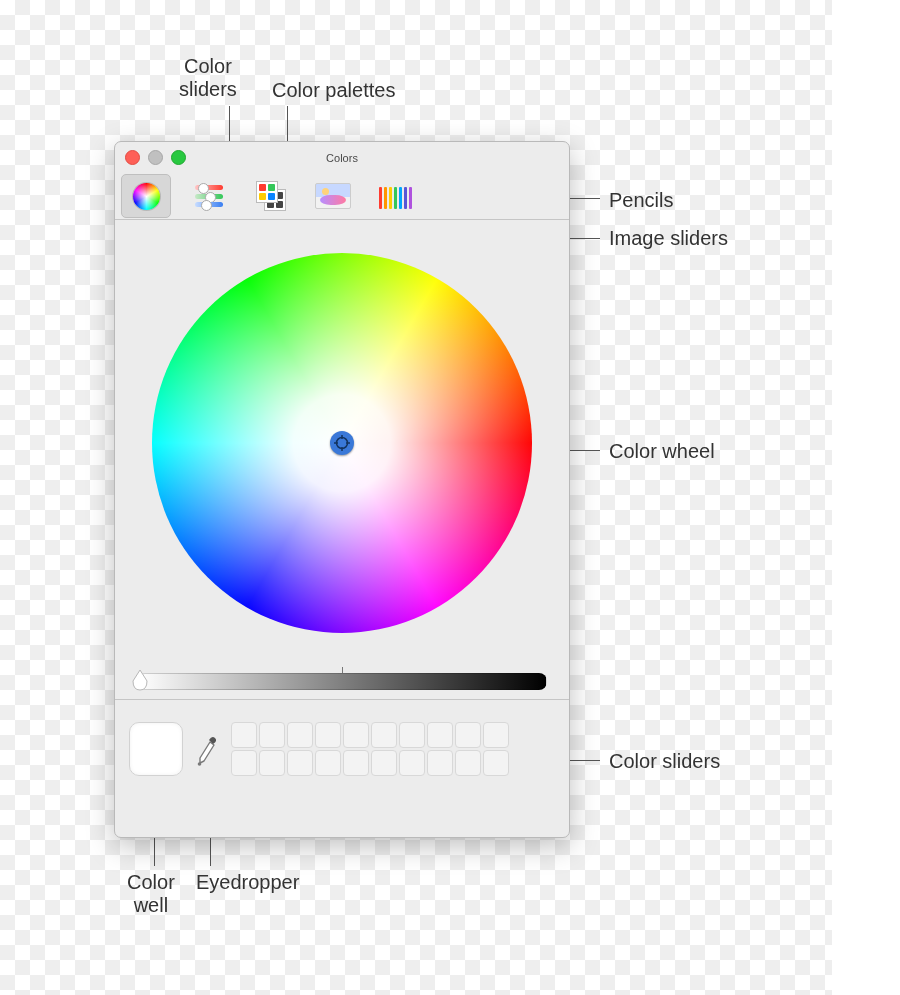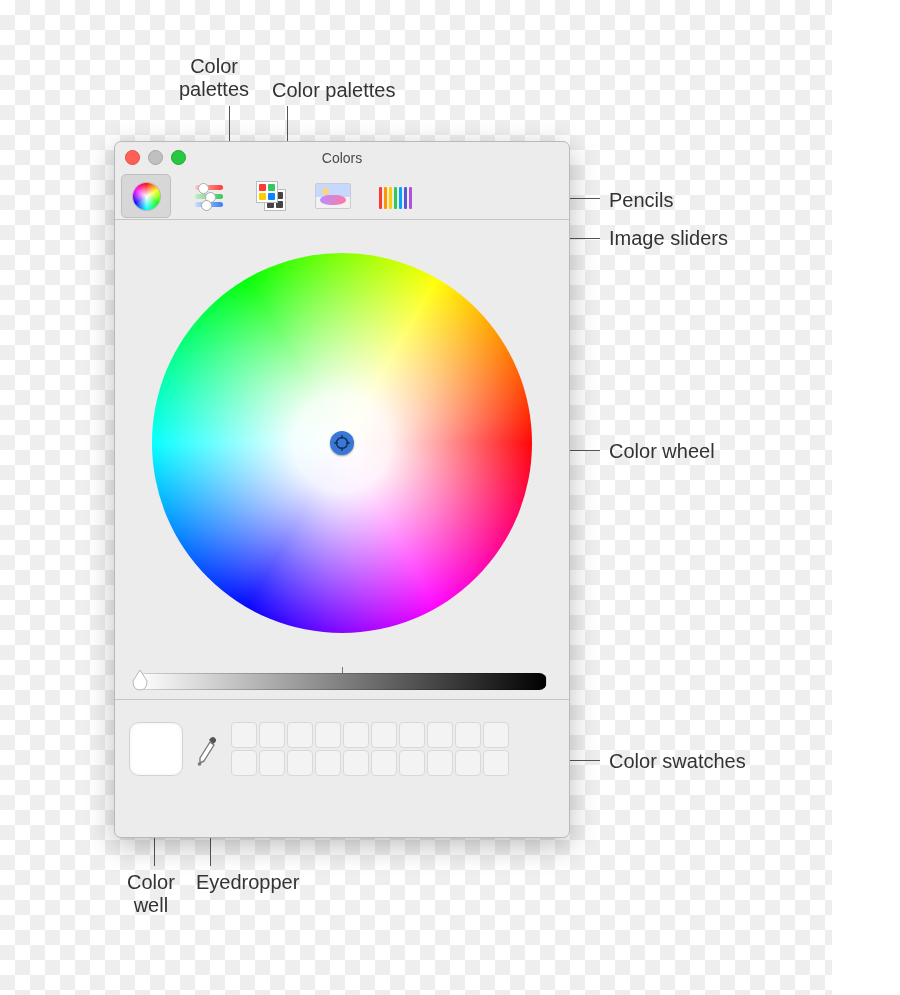--- a/index.html
+++ b/index.html
@@ -15,21 +15,21 @@
   }
   .window{position:absolute;left:114px;top:141px;width:454px;height:695px;
     background:#ececec;border:1px solid #b9b9b9;border-radius:7px;
     box-shadow:0 8px 28px rgba(0,0,0,.25);overflow:hidden;}
   .titlebar{height:31px;display:flex;align-items:center;position:relative;}
   .traffic{display:flex;gap:8px;margin-left:10px;}
   .tl{width:13px;height:13px;border-radius:50%;}
   .red{background:#fe5f57;border:1px solid #e24b42;}
   .yel{background:#c0c0c0;border:1px solid #a7a7a7;}
   .grn{background:#28c840;border:1px solid #1fa82f;}
-  .title{position:absolute;left:0;right:0;text-align:center;font-size:14px;color:#4a4a4a;font-weight:500;}
+  .title{position:absolute;left:0;right:0;text-align:center;font-size:11px;color:#4a4a4a;font-weight:500;}
   .toolbar{height:46px;display:flex;align-items:center;gap:14px;padding-left:6px;border-bottom:1px solid #c5c5c5;}
   .tbbtn{width:48px;height:42px;border-radius:5px;display:flex;align-items:center;justify-content:center;cursor:pointer;}
   .tbbtn.sel{background:#d7d7d7;border:1px solid #bfbfbf;}
   .mini-wheel{width:27px;height:27px;border-radius:50%;
     background:conic-gradient(red,yellow,lime,cyan,blue,magenta,red);
     box-shadow:0 0 0 1px rgba(0,0,0,.15);position:relative;}
   .mini-wheel::after{content:"";position:absolute;inset:0;border-radius:50%;
     background:radial-gradient(circle at center,#fff 0%,rgba(255,255,255,0) 70%);}
   .sliders-icon{width:28px;height:22px;display:flex;flex-direction:column;justify-content:space-between;}
   .sliders-icon .bar{height:5px;border-radius:3px;position:relative;}
@@ -73,27 +73,27 @@
   .anno.center{text-align:center;}
   .lead{position:absolute;background:#555;}
   .leadH{height:1px;} .leadV{width:1px;}
 </style>
 </head>
 <body>
 
 <div class="stage">
   <div class="checker"></div>
 
-  <div class="anno center" style="left:179px;top:55px;"><span>Color</span><br><span>palettes</span></div>
+  <div class="anno center" style="left:179px;top:55px;"><span>Color</span><br><span>sliders</span></div>
 
   <div class="anno" style="left:272px;top:79px;text-align:center;">Color palettes</div>
   <div class="anno" style="left:609px;top:189px;">Pencils</div>
   <div class="anno" style="left:609px;top:227px;">Image sliders</div>
   <div class="anno" style="left:609px;top:440px;">Color wheel</div>
-  <div class="anno" style="left:609px;top:750px;">Color swatches</div>
+  <div class="anno" style="left:609px;top:750px;">Color sliders</div>
   <div class="anno center" style="left:127px;top:871px;">
     <span>Color</span><br><span>well</span>
   </div>
   <div class="anno" style="left:196px;top:871px;">Eyedropper</div>
 
   <div class="lead leadV" style="left:229px;top:106px;height:64px;"></div>
   <div class="lead leadV" style="left:287px;top:106px;height:64px;"></div>
   <div class="lead leadH" style="left:466px;top:198px;width:134px;"></div>
   <div class="lead leadV" style="left:361px;top:218px;height:20px;"></div>
   <div class="lead leadH" style="left:361px;top:238px;width:239px;"></div>

